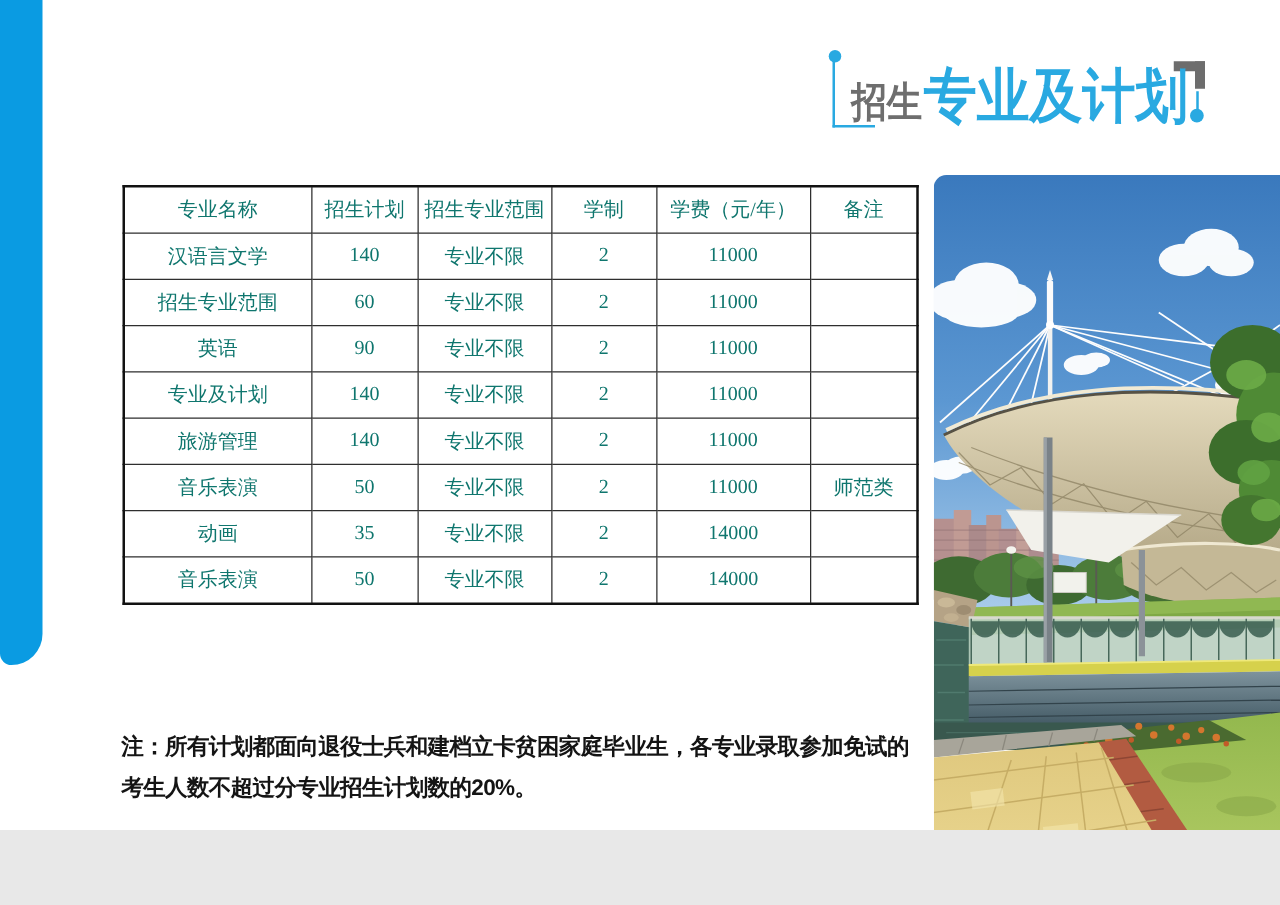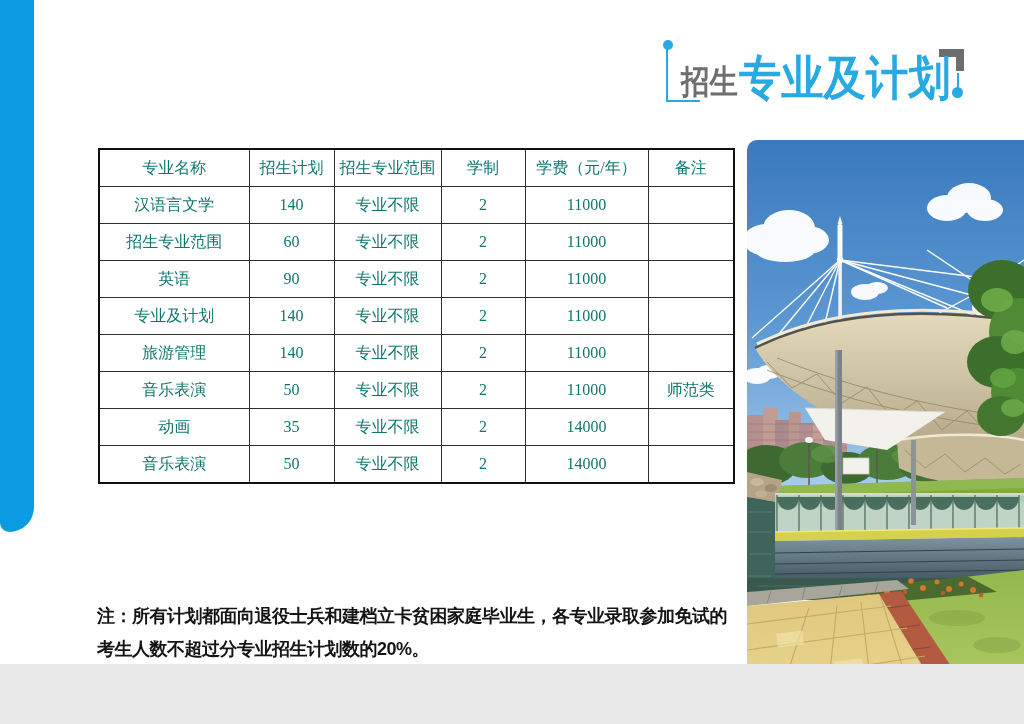--- a/index.html
+++ b/index.html
@@ -40,21 +40,21 @@
     font-size:16px;color:#0f766e;
   }
   .plan-table th,.plan-table td{
     border:1px solid #2e2e2e;height:36px;text-align:center;vertical-align:middle;
     font-weight:normal;padding:0 2px;overflow:hidden;white-space:nowrap;
   }
   .plan-table{border:2px solid #111;}
   .plan-table thead th{font-size:16px;}
   
   .note{
-    position:absolute;left:97px;top:600px;width:660px;
+    position:absolute;left:97px;top:581px;width:660px;
     font-size:18px;font-weight:bold;color:#141414;line-height:33px;
     letter-spacing:-0.5px;
   }
   
   .photo{
     position:absolute;left:747px;top:140px;width:277px;height:580px;
     border-radius:10px 0 0 10px;overflow:hidden;
   }
   .photo svg{display:block;}
 </style>

